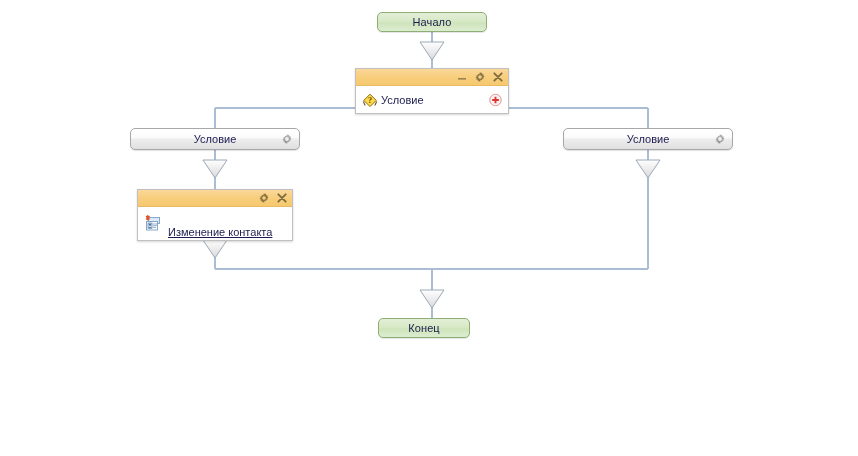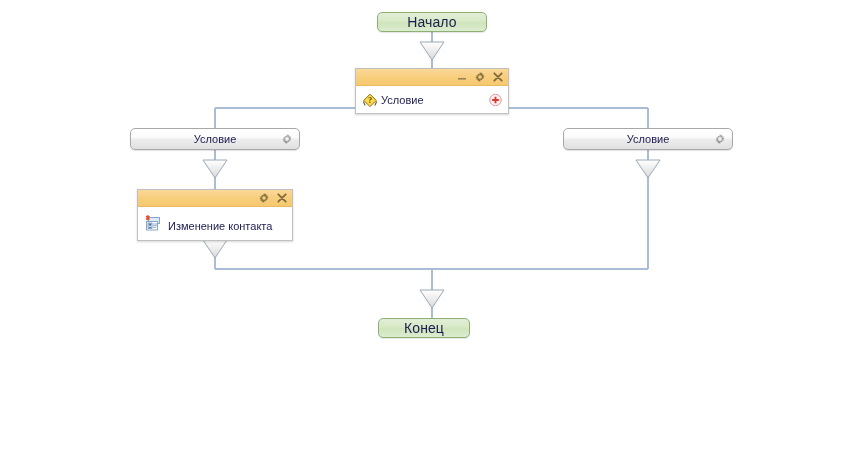--- a/index.html
+++ b/index.html
@@ -41,21 +41,21 @@
     position: absolute;
     box-sizing: border-box;
     height: 20px;
     border: 1px solid #8fae74;
     border-radius: 5px;
     background: linear-gradient(to bottom, #e3efd8 0%, #d7e9c6 45%, #cfe4bb 55%, #dcedd0 100%);
     box-shadow: 0 1px 1px rgba(0,0,0,0.10);
     display: flex;
     align-items: center;
     justify-content: center;
-    font-size: 14px;
+    font-size: 11px;
     color: #1c1c50;
     letter-spacing: 0.1px;
   }
 
   
   .bar-node {
     position: absolute;
     box-sizing: border-box;
     height: 22px;
     border: 1px solid #a8a8a8;
@@ -145,21 +145,21 @@
   #block-change-contact .win-body {
     height: 33px;
     align-items: flex-start;
     padding-top: 3px;
   }
   #block-change-contact .row-icon {
     width: 18px; height: 18px; flex: 0 0 18px;
     margin-top: 5px;
     margin-right: 6px;
   }
-  #block-change-contact .row-text { margin-top: 10px; }
+  #block-change-contact .row-text { margin-top: 16px; text-decoration: underline; }
 </style>
 </head>
 <body>
 
 <div id="canvas">
 
   <svg class="conn-svg" viewBox="0 0 858 456" xmlns="http://www.w3.org/2000/svg">
     <defs>
       <linearGradient id="arrowGrad" x1="0" y1="0" x2="0" y2="1">
         <stop offset="0%" stop-color="#ffffff"></stop>

